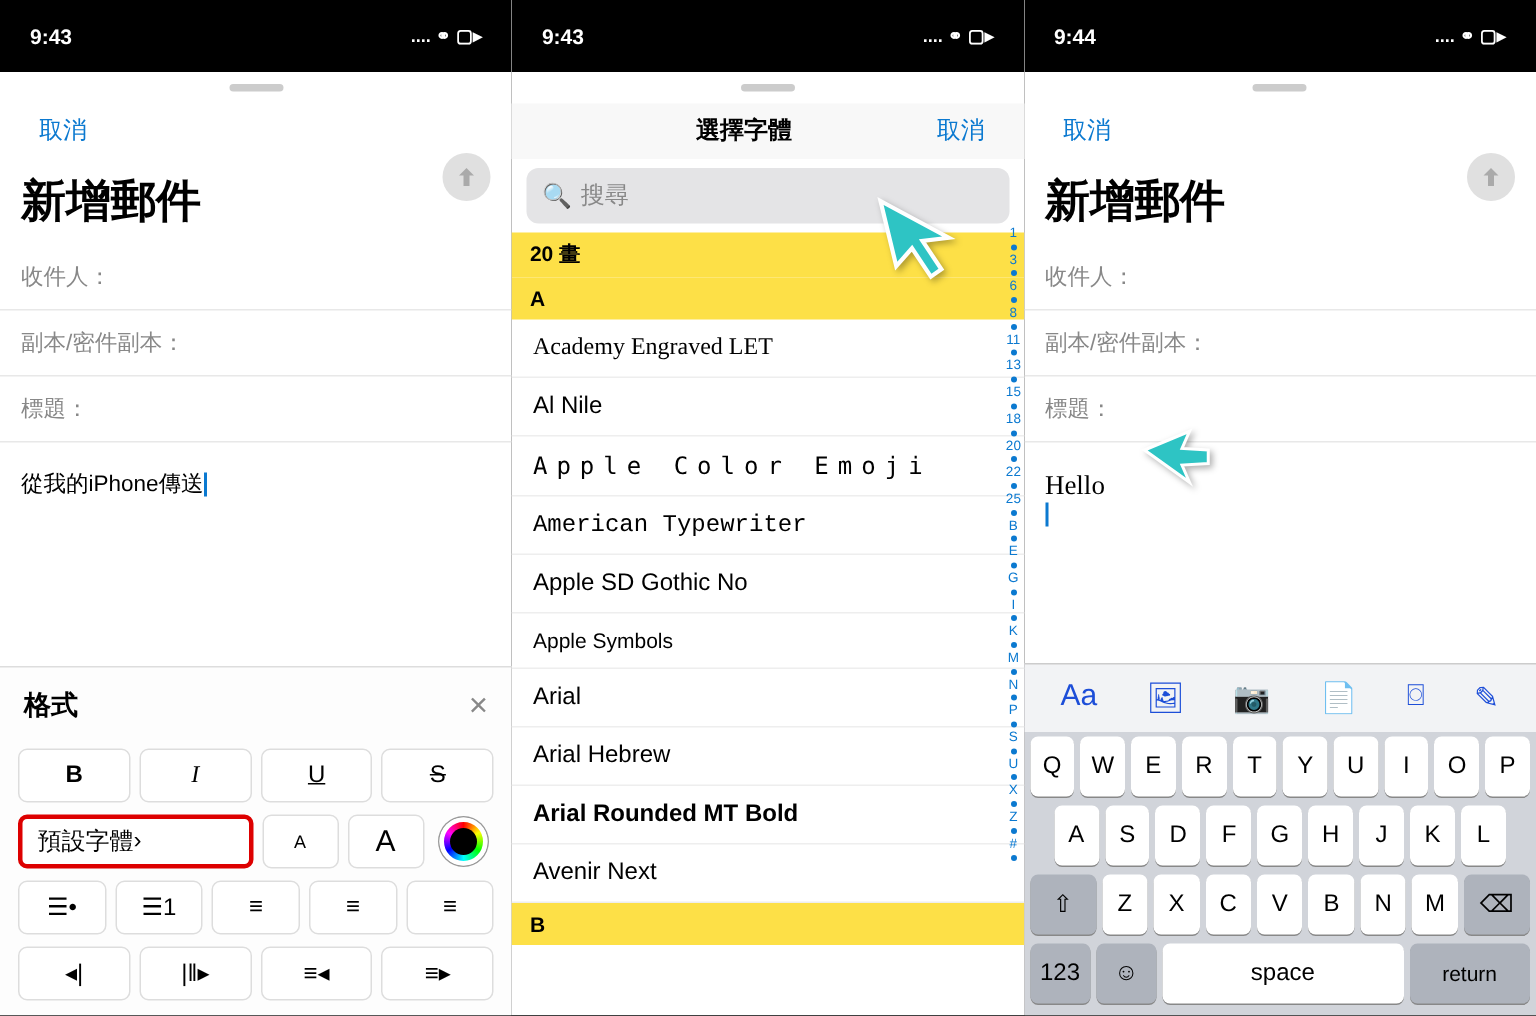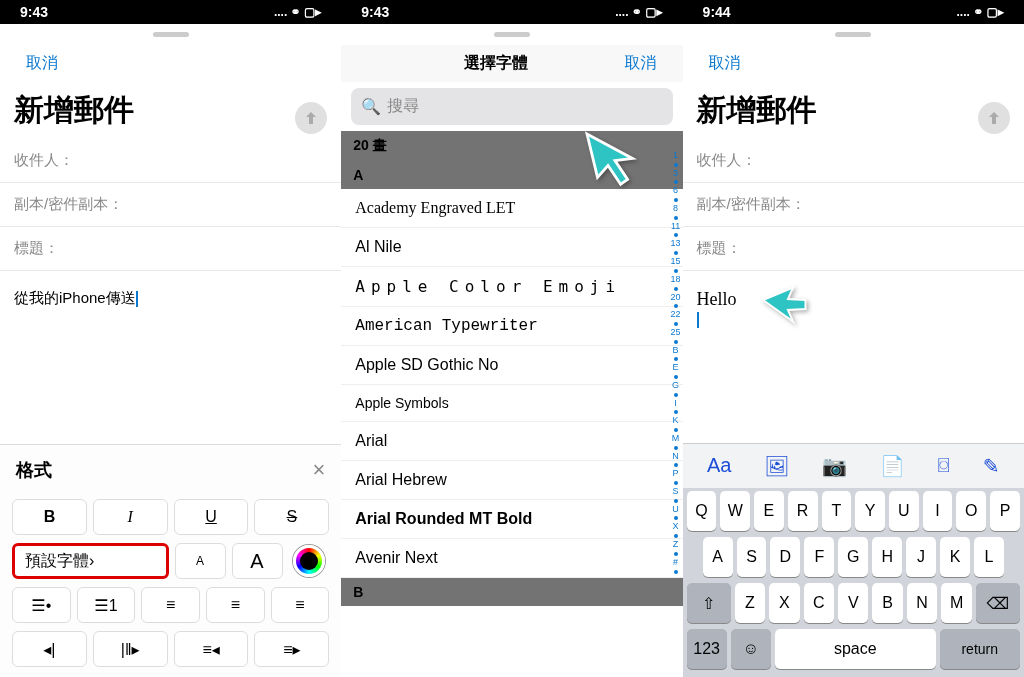--- a/index.html
+++ b/index.html
@@ -1,18 +1,18 @@
 <!DOCTYPE html>
 <html><head>
 <meta charset="utf-8">
 <style>
 *{box-sizing:border-box;margin:0;padding:0;font-family:-apple-system,"Helvetica Neue",sans-serif}
 body{background:#000;display:flex;width:1024px;height:677px;overflow:hidden}
 .pane{width:341.3px;height:677px;background:#fff;position:relative;overflow:hidden}
-.status-bar{height:24px;background:#000;color:#fff;display:flex;justify-content:space-between;align-items:center;padding:0 20px;font-size:14px;font-weight:600}
+.status-bar{height:48px;background:#000;color:#fff;display:flex;justify-content:space-between;align-items:center;padding:0 20px;font-size:14px;font-weight:600}
 .status-icons{display:flex;gap:4px;align-items:center;font-size:12px}
 .sheet-handle{width:36px;height:5px;background:#ccc;border-radius:3px;margin:8px auto}
 .nav-bar{display:flex;justify-content:space-between;align-items:center;padding:8px 26px;background:#f8f8f8}
 .nav-link{color:#0b79d0;font-size:16px}
 .nav-title{font-weight:600;font-size:16px}
 .compose-header{padding:0 14px}
 .compose-title{font-size:30px;font-weight:700;margin:8px 0}
 .send-btn{width:32px;height:32px;border-radius:50%;background:#e0e0e0;display:flex;align-items:center;justify-content:center;color:#aaa;position:absolute;right:14px;top:102px}
 .field{padding:12px 14px;border-bottom:1px solid #e8e8e8;color:#888;font-size:15px}
 .body-area{padding:18px 14px;font-size:15px}
@@ -21,21 +21,21 @@
 .format-head{display:flex;justify-content:space-between;align-items:center;padding:12px 16px}
 .format-title{font-size:18px;font-weight:600}
 .close-x{font-size:22px;color:#888}
 .fmt-row{display:flex;gap:6px;padding:4px 12px}
 .fmt-btn{flex:1;height:36px;background:#fff;border:1px solid #ddd;border-radius:6px;display:flex;align-items:center;justify-content:center;font-size:16px}
 .fmt-sel{border:3px solid #d00;padding:0 10px}
 .color-circle{width:32px;height:32px;border-radius:50%;background:conic-gradient(red,yellow,lime,cyan,blue,magenta,red);border:3px solid #fff;box-shadow:0 0 0 1px #999}
 .inner-dot{width:18px;height:18px;border-radius:50%;background:#000;margin:auto}
 
 .search-bar{margin:6px 10px;background:#e4e4e6;border-radius:8px;padding:8px 10px;color:#888;display:flex;align-items:center;gap:6px}
-.section-head{background:#737373;padding:6px 12px;font-weight:600;font-size:14px}
+.section-head{background:#fde047;padding:6px 12px;font-weight:600;font-size:14px}
 .font-item{padding:10px 14px;border-bottom:1px solid #eee;font-size:16px}
 .index-rail{position:absolute;right:2px;top:150px;font-size:9px;color:#0b79d0;line-height:1.3;text-align:center}
 .index-rail div{display:flex;flex-direction:column;align-items:center}
 .dot{width:4px;height:4px;background:#0b79d0;border-radius:50%;margin:1px 0}
 .arrow-cursor{position:absolute;color:#2ec4c4;filter:drop-shadow(2px 2px 2px rgba(0,0,0,.3))}
 
 .kb{position:absolute;bottom:0;left:0;right:0;background:#d1d4da}
 .kb-toolbar{display:flex;justify-content:space-around;padding:10px 8px;background:#f2f3f5;border-top:1px solid #ccc}
 .kb-toolbar span{font-size:20px;color:#1d4ed8}
 .kb-row{display:flex;justify-content:center;gap:4px;padding:3px 4px}

